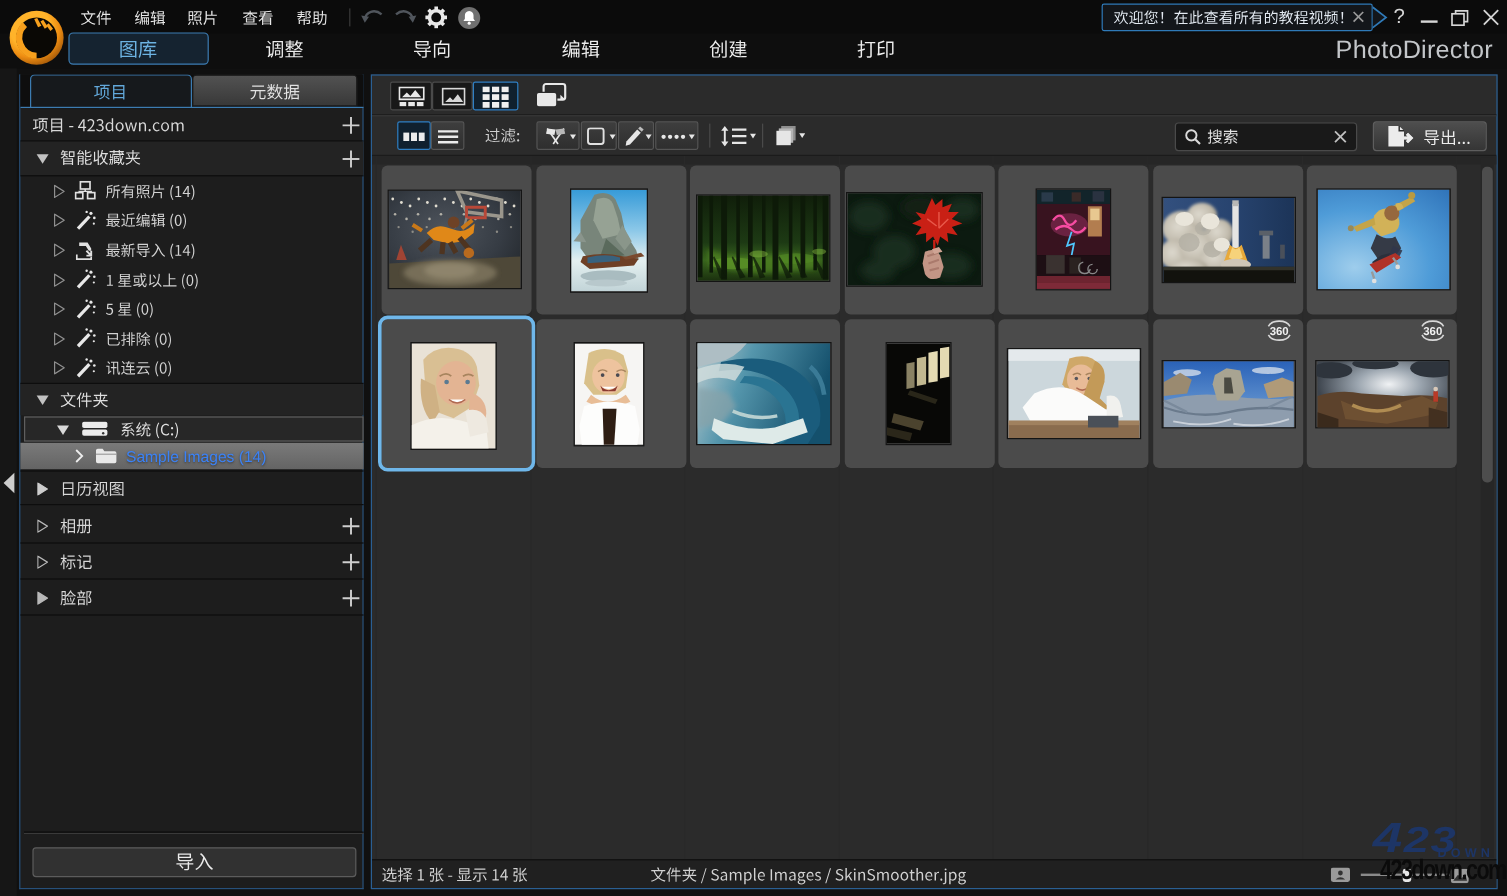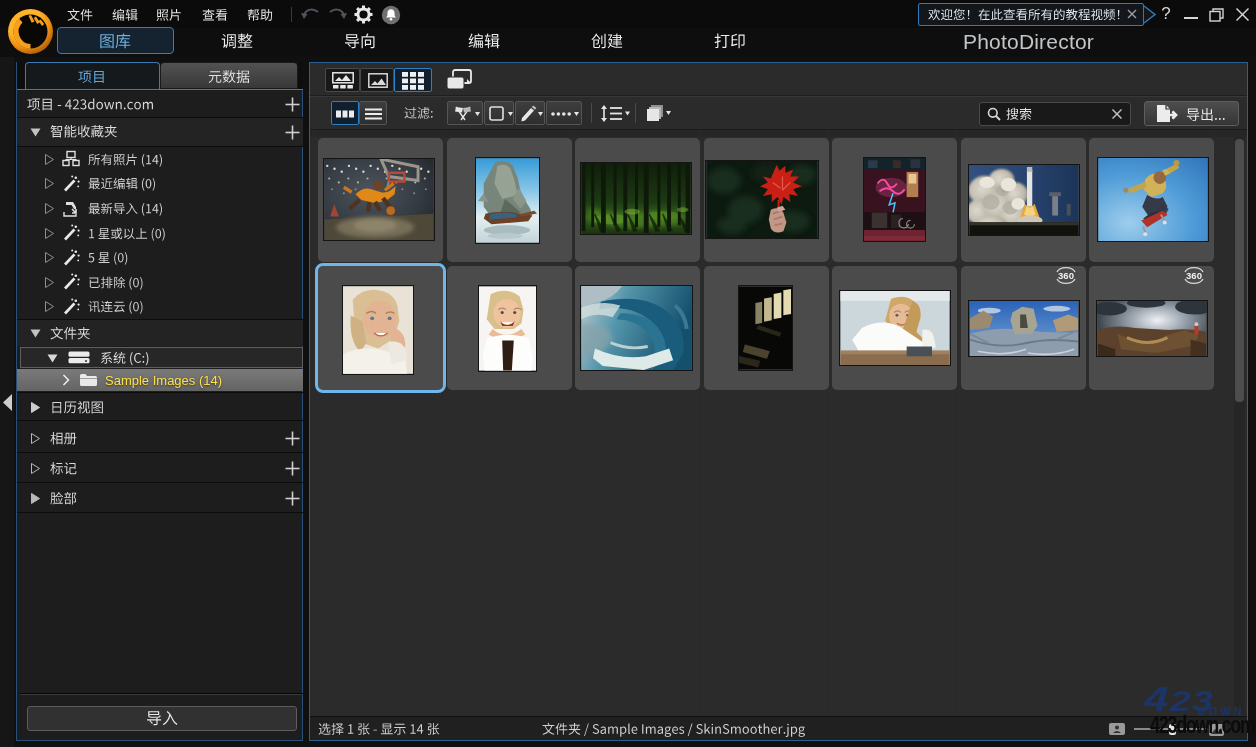--- a/index.html
+++ b/index.html
@@ -119,21 +119,21 @@
     </svg>
 <svg style="position:absolute;left:468.0px;top:30.1px;overflow:visible" width="34" height="22">
       <path d="M0.6 16.1 0.9 17.2C2.2 16.7 3.9 16 5.5 15.3L5.3 14.4C3.6 15 1.8 15.7 0.6 16.1ZM1 10.2C1.2 10.1 1.6 10 3.3 9.8C2.7 10.8 2.1 11.6 1.9 11.9C1.4 12.5 1.1 12.9 0.7 13C0.8 13.3 1 13.8 1.1 14C1.4 13.9 1.9 13.7 5.4 12.9C5.4 12.6 5.3 12.2 5.3 11.9L2.7 12.4C3.8 11 4.9 9.2 5.8 7.4L4.8 6.8C4.6 7.5 4.2 8.1 3.9 8.7L2.1 8.9C3 7.5 3.9 5.7 4.6 3.9L3.4 3.5C2.9 5.5 1.8 7.6 1.5 8.1C1.1 8.6 0.9 9 0.6 9.1C0.7 9.4 0.9 10 1 10.2ZM10 11.4V13.7H8.7V11.4ZM10.8 11.4H11.9V13.7H10.8ZM7.7 10.4V18.1H8.7V14.7H10V17.7H10.8V14.7H11.9V17.7H12.8V14.7H13.9V17.1C13.9 17.2 13.9 17.2 13.8 17.2C13.7 17.2 13.4 17.2 13 17.2C13.2 17.5 13.3 17.9 13.3 18.1C13.9 18.1 14.2 18.1 14.5 18C14.8 17.8 14.9 17.5 14.9 17.1V10.4L13.9 10.4ZM12.8 11.4H13.9V13.7H12.8ZM9.7 3.7C9.9 4.2 10.2 4.8 10.4 5.2H6.6V8.7C6.6 11.2 6.5 14.7 5 17.3C5.3 17.4 5.8 17.8 6 18C7.4 15.4 7.7 11.6 7.7 9H14.7V5.2H11.7C11.5 4.7 11.2 4 10.8 3.4ZM7.7 6.3H13.6V8H7.7Z M24.8 4.9H29.1V6.6H24.8ZM23.7 4V7.5H30.3V4ZM17.3 11.6C17.4 11.5 17.9 11.4 18.4 11.4H19.9V13.7L16.6 14.3L16.9 15.5L19.9 14.8V18.2H21V14.6L22.8 14.3L22.8 13.2L21 13.5V11.4H22.5V10.3H21V7.9H19.9V10.3H18.4C18.8 9.2 19.3 7.9 19.6 6.6H22.6V5.4H20C20.1 4.9 20.2 4.3 20.3 3.8L19.1 3.5C19.1 4.1 18.9 4.8 18.8 5.4H16.8V6.6H18.5C18.2 7.8 17.8 8.9 17.7 9.3C17.4 10 17.2 10.5 16.9 10.6C17.1 10.9 17.2 11.4 17.3 11.6ZM29 9.4V10.8H25V9.4ZM22.4 15.7 22.6 16.8 29 16.3V18.2H30.2V16.2L31.3 16.1L31.4 15.1L30.2 15.2V9.4H31.2V8.4H22.8V9.4H23.9V15.6ZM29 11.7V13.1H25V11.7ZM29 14V15.3L25 15.6V14Z" fill="#ededed"></path>
     </svg>
 <svg style="position:absolute;left:591.0px;top:30.1px;overflow:visible" width="34" height="22">
       <path d="M13.4 3.8V16.6C13.4 16.9 13.3 17 13 17.1C12.7 17.1 11.7 17.1 10.5 17C10.7 17.4 10.9 17.9 11 18.2C12.5 18.2 13.3 18.2 13.9 18C14.4 17.8 14.6 17.4 14.6 16.6V3.8ZM10.3 5.4V14.3H11.4V5.4ZM2.3 9.4V16.2C2.3 17.7 2.8 18 4.3 18C4.6 18 6.9 18 7.3 18C8.7 18 9.1 17.4 9.2 15.2C8.9 15.1 8.4 14.9 8.1 14.7C8.1 16.6 8 17 7.2 17C6.7 17 4.8 17 4.4 17C3.6 17 3.5 16.8 3.5 16.2V10.4H6.9C6.8 12.4 6.6 13.2 6.4 13.4C6.3 13.5 6.2 13.6 6 13.6C5.8 13.6 5.2 13.5 4.6 13.5C4.8 13.8 4.9 14.2 4.9 14.5C5.6 14.6 6.2 14.5 6.5 14.5C6.9 14.5 7.2 14.4 7.4 14.1C7.8 13.7 8 12.6 8.1 9.9C8.1 9.7 8.1 9.4 8.1 9.4ZM5 3.6C4.2 5.6 2.5 7.8 0.4 9.3C0.7 9.5 1.1 9.9 1.3 10.1C2.9 8.9 4.3 7.3 5.3 5.6C6.5 6.9 7.9 8.6 8.6 9.6L9.5 8.8C8.8 7.7 7.1 5.9 5.8 4.6L6.1 3.9Z M22.3 4.9V5.8H25.3V7H21.3V8H25.3V9.2H22.2V10.2H25.3V11.4H22.1V12.4H25.3V13.6H21.4V14.6H25.3V16.2H26.4V14.6H31V13.6H26.4V12.4H30.4V11.4H26.4V10.2H30V8H31.1V7H30V4.9H26.4V3.5H25.3V4.9ZM26.4 8H28.9V9.2H26.4ZM26.4 7V5.8H28.9V7ZM17.6 10.7C17.6 10.5 17.9 10.3 18.2 10.2H20.1C19.9 11.6 19.6 12.8 19.2 13.9C18.8 13.2 18.4 12.4 18.1 11.5L17.2 11.8C17.6 13.1 18.1 14.1 18.7 14.9C18.1 16 17.4 16.8 16.6 17.4C16.8 17.6 17.3 18 17.5 18.2C18.2 17.6 18.9 16.8 19.5 15.8C21.2 17.4 23.5 17.8 26.4 17.8H30.9C31 17.5 31.2 17 31.4 16.7C30.6 16.8 27.1 16.8 26.5 16.8C23.8 16.8 21.6 16.4 20 14.8C20.6 13.4 21.1 11.5 21.3 9.2L20.7 9.1L20.4 9.1H19.1C19.9 7.9 20.7 6.4 21.4 4.8L20.6 4.3L20.3 4.5H17V5.6H19.8C19.2 7 18.4 8.3 18.1 8.7C17.7 9.2 17.3 9.6 17.1 9.7C17.2 9.9 17.5 10.4 17.6 10.7Z" fill="#ededed"></path>
     </svg>
 <svg style="position:absolute;left:714.0px;top:30.1px;overflow:visible" width="34" height="22">
       <path d="M3.2 3.5V6.8H0.8V7.9H3.2V11.3C2.2 11.6 1.3 11.8 0.6 12L1 13.2L3.2 12.5V16.6C3.2 16.9 3.1 16.9 2.9 16.9C2.7 17 2 17 1.2 16.9C1.4 17.3 1.5 17.8 1.6 18.1C2.7 18.1 3.4 18 3.8 17.9C4.2 17.7 4.4 17.3 4.4 16.7V12.2L6.8 11.5L6.6 10.3L4.4 11V7.9H6.6V6.8H4.4V3.5ZM6.7 4.9V6.1H11.2V16.5C11.2 16.8 11.1 16.9 10.8 16.9C10.5 16.9 9.3 16.9 8.1 16.8C8.3 17.2 8.5 17.8 8.6 18.1C10.1 18.1 11.2 18.1 11.7 17.9C12.3 17.7 12.5 17.3 12.5 16.5V6.1H15.4V4.9Z M17.5 16.4C17.9 16.1 18.5 15.9 23.3 14.7C23.3 14.4 23.2 13.9 23.2 13.6L18.9 14.6V10.3H23.3V9.2H18.9V6.2C20.4 5.8 22 5.3 23.3 4.8L22.3 3.8C21.2 4.4 19.3 5 17.6 5.4V14C17.6 14.7 17.2 15 17 15.1C17.2 15.4 17.4 16 17.5 16.4ZM24.5 4.6V18.2H25.7V5.8H29.4V14.2C29.4 14.4 29.3 14.5 29.1 14.5C28.8 14.5 28 14.5 27 14.5C27.2 14.8 27.4 15.4 27.4 15.8C28.6 15.8 29.5 15.7 30 15.5C30.5 15.3 30.6 14.9 30.6 14.2V4.6Z" fill="#ededed"></path>
     </svg>
-<div style="position:absolute;left:963px;top:28px;width:285px;height:28px;color:#c3c6c9;font-size:21px;text-align:left;letter-spacing:0.2px;line-height:27px;padding-right:4px">PhotoDirector</div>
+<div style="position:absolute;left:963px;top:28px;width:285px;height:28px;color:#c3c6c9;font-size:21px;text-align:right;letter-spacing:0.2px;line-height:27px;padding-right:4px">PhotoDirector</div>
 <div style="position:absolute;left:0;top:57px;width:14px;height:690px;background:#161616"></div>
 <svg class="abs" style="left:2px;top:393px" width="11" height="19" viewBox="0 0 11 19">
 <path d="M10 1 L1 9.5 L10 18 Z" fill="#cdcdcd"></path>
     </svg>
 <div style="position:absolute;left:16px;top:62px;width:287px;height:679px;background:#1d1d1d;border:1px solid #27507a;border-top:none"></div>
 <div style="position:absolute;left:17px;top:62px;width:286px;height:28px;background:#0e0e0e"></div>
 <div style="position:absolute;left:160px;top:62px;width:138px;height:27px;background:linear-gradient(#525252,#383838);border:1px solid #1a1a1a;border-radius:4px 4px 0 0"></div>
 <svg style="position:absolute;left:208.0px;top:66.5px;overflow:visible" width="44" height="20">
       <path d="M2.1 4.2V5.2H12V4.2ZM0.8 8.1V9.1H4.4C4.2 11.7 3.7 14 0.7 15.1C0.9 15.3 1.2 15.7 1.3 15.9C4.6 14.6 5.3 12.1 5.5 9.1H8.2V14.1C8.2 15.4 8.5 15.7 9.8 15.7C10 15.7 11.5 15.7 11.8 15.7C13 15.7 13.3 15.1 13.4 12.6C13.1 12.6 12.7 12.4 12.4 12.2C12.4 14.3 12.3 14.7 11.7 14.7C11.4 14.7 10.1 14.7 9.9 14.7C9.3 14.7 9.2 14.6 9.2 14.1V9.1H13.2V8.1Z M20.2 3.3C19.9 3.9 19.5 4.7 19.2 5.2L19.8 5.5C20.2 5.1 20.7 4.4 21.1 3.7ZM15.2 3.7C15.6 4.3 16 5.1 16.1 5.6L16.9 5.2C16.8 4.7 16.4 4 16 3.4ZM19.7 11.2C19.4 11.9 19 12.5 18.4 13.1C17.9 12.8 17.4 12.5 16.8 12.3C17 12 17.3 11.6 17.5 11.2ZM15.5 12.7C16.2 13 17 13.3 17.7 13.7C16.8 14.3 15.7 14.8 14.6 15C14.8 15.2 15 15.6 15.1 15.8C16.4 15.5 17.6 15 18.6 14.1C19 14.4 19.4 14.7 19.8 14.9L20.4 14.2C20.1 14 19.7 13.8 19.2 13.5C20 12.7 20.6 11.7 20.9 10.5L20.4 10.3L20.2 10.3H17.9L18.2 9.6L17.3 9.4C17.2 9.7 17 10 16.9 10.3H15V11.2H16.4C16.2 11.8 15.8 12.3 15.5 12.7ZM17.6 3.1V5.7H14.7V6.6H17.3C16.6 7.5 15.5 8.3 14.5 8.8C14.8 8.9 15 9.3 15.1 9.5C16 9.1 16.9 8.3 17.6 7.5V9.2H18.6V7.3C19.2 7.8 20.1 8.4 20.5 8.8L21 8C20.7 7.8 19.5 7 18.8 6.6H21.4V5.7H18.6V3.1ZM22.8 3.2C22.5 5.7 21.8 8 20.7 9.5C21 9.6 21.4 10 21.5 10.1C21.9 9.6 22.2 9 22.5 8.3C22.8 9.7 23.2 10.9 23.7 12.1C22.9 13.4 21.8 14.4 20.3 15.1C20.5 15.4 20.8 15.8 20.9 16C22.3 15.2 23.4 14.3 24.2 13C24.9 14.2 25.8 15.2 26.9 15.8C27.1 15.6 27.4 15.2 27.6 15C26.4 14.4 25.5 13.4 24.8 12.1C25.5 10.6 26 8.9 26.3 6.8H27.3V5.8H23.3C23.5 5 23.6 4.2 23.8 3.3ZM25.3 6.8C25.1 8.4 24.8 9.8 24.3 11C23.7 9.7 23.3 8.3 23.1 6.8Z M34.8 11.5V16H35.7V15.4H40V15.9H41V11.5H38.3V9.8H41.4V8.9H38.3V7.3H40.9V3.7H33.5V7.9C33.5 10.1 33.4 13.2 31.9 15.4C32.2 15.5 32.6 15.8 32.8 15.9C34 14.2 34.4 11.9 34.5 9.8H37.3V11.5ZM34.6 4.6H39.9V6.4H34.6ZM34.6 7.3H37.3V8.9H34.5L34.6 7.9ZM35.7 14.5V12.4H40V14.5ZM30.3 3.1V5.9H28.6V6.9H30.3V10C29.6 10.2 28.9 10.4 28.4 10.5L28.7 11.6L30.3 11V14.6C30.3 14.8 30.3 14.9 30.1 14.9C29.9 14.9 29.4 14.9 28.8 14.9C28.9 15.2 29.1 15.6 29.1 15.9C30 15.9 30.5 15.8 30.8 15.7C31.2 15.5 31.3 15.2 31.3 14.6V10.7L32.9 10.2L32.8 9.2L31.3 9.7V6.9H32.9V5.9H31.3V3.1Z" fill="#e2e2e2"></path>
     </svg>
@@ -288,21 +288,21 @@
       <path d="M3.7 10.9C3 11.8 1.9 12.8 0.9 13.4C1.2 13.5 1.6 13.9 1.8 14C2.8 13.3 3.9 12.3 4.7 11.2ZM8.3 11.3C9.3 12.1 10.7 13.3 11.3 14.1L12.2 13.5C11.5 12.7 10.1 11.6 9 10.8ZM8.6 8C9 8.3 9.3 8.7 9.7 9.1L4 9.4C5.9 8.5 7.9 7.3 9.8 5.8L9.1 5.2C8.4 5.7 7.7 6.2 7 6.7L3.8 6.9C4.8 6.2 5.7 5.4 6.6 4.5C8.3 4.3 9.9 4.1 11.1 3.8L10.4 3C8.3 3.5 4.5 3.8 1.4 4C1.5 4.2 1.6 4.6 1.6 4.8C2.8 4.8 4 4.7 5.2 4.6C4.4 5.5 3.4 6.3 3.1 6.5C2.7 6.8 2.4 7 2.1 7C2.2 7.3 2.4 7.7 2.4 7.9C2.7 7.8 3.1 7.7 5.7 7.6C4.6 8.3 3.6 8.8 3.2 9C2.4 9.4 1.8 9.6 1.4 9.7C1.5 9.9 1.6 10.4 1.7 10.6C2 10.5 2.5 10.4 6.1 10.1V13.5C6.1 13.7 6.1 13.7 5.9 13.7C5.7 13.7 4.9 13.7 4.2 13.7C4.3 14 4.5 14.4 4.5 14.7C5.5 14.7 6.1 14.7 6.6 14.5C7 14.4 7.1 14.1 7.1 13.5V10L10.3 9.8C10.7 10.2 11 10.6 11.3 11L12 10.5C11.5 9.7 10.4 8.5 9.4 7.6Z M22.1 9.2V13.3C22.1 14.3 22.3 14.6 23.2 14.6C23.4 14.6 24.2 14.6 24.3 14.6C25.2 14.6 25.4 14.1 25.5 12.3C25.2 12.2 24.8 12.1 24.6 11.9C24.6 13.5 24.5 13.7 24.2 13.7C24.1 13.7 23.5 13.7 23.4 13.7C23.1 13.7 23 13.7 23 13.3V9.2ZM19.6 9.2C19.6 11.8 19.3 13.2 17.1 14C17.3 14.2 17.6 14.5 17.7 14.8C20.1 13.8 20.5 12.1 20.6 9.2ZM13.5 13.1 13.8 14.1C14.9 13.7 16.5 13.2 17.9 12.7L17.8 11.9C16.2 12.3 14.6 12.8 13.5 13.1ZM20.7 3.1C21 3.6 21.3 4.3 21.4 4.7H18.3V5.6H20.6C20 6.4 19.1 7.6 18.9 7.9C18.6 8.2 18.3 8.2 18 8.3C18.1 8.5 18.3 9 18.4 9.3C18.7 9.1 19.3 9 24 8.6C24.2 8.9 24.4 9.3 24.5 9.5L25.3 9.1C24.9 8.3 24.1 7.1 23.4 6.2L22.6 6.6C22.9 7 23.2 7.4 23.5 7.8L19.9 8.1C20.5 7.4 21.2 6.4 21.8 5.6H25.3V4.7H21.6L22.4 4.5C22.3 4.1 21.9 3.4 21.6 2.8ZM13.8 8.3C14 8.2 14.3 8.1 15.8 7.9C15.3 8.7 14.8 9.4 14.5 9.6C14.1 10.1 13.8 10.4 13.5 10.5C13.7 10.7 13.8 11.2 13.9 11.4C14.1 11.2 14.6 11.1 17.8 10.4C17.8 10.2 17.8 9.8 17.8 9.5L15.3 10C16.3 8.9 17.3 7.5 18.1 6.1L17.2 5.6C17 6 16.7 6.5 16.4 7L14.8 7.2C15.6 6 16.4 4.6 17 3.3L16 2.8C15.5 4.4 14.5 6.1 14.2 6.5C13.9 6.9 13.7 7.2 13.4 7.3C13.6 7.6 13.7 8.1 13.8 8.3Z M32 16.3 32.7 16C31.6 14.2 31.1 11.9 31.1 9.7C31.1 7.5 31.6 5.3 32.7 3.5L32 3.1C30.8 5.1 30.1 7.2 30.1 9.7C30.1 12.3 30.8 14.4 32 16.3Z M38.2 13.9C39.4 13.9 40.4 13.5 41.1 12.6L40.5 11.8C39.9 12.5 39.2 12.9 38.3 12.9C36.4 12.9 35.3 11.4 35.3 9C35.3 6.6 36.5 5.1 38.3 5.1C39.1 5.1 39.7 5.5 40.2 6L40.9 5.3C40.4 4.6 39.4 4.1 38.3 4.1C35.9 4.1 34.1 5.9 34.1 9C34.1 12.1 35.8 13.9 38.2 13.9Z M43.4 8.7C43.9 8.7 44.3 8.3 44.3 7.8C44.3 7.3 43.9 6.9 43.4 6.9C42.9 6.9 42.5 7.3 42.5 7.8C42.5 8.3 42.9 8.7 43.4 8.7ZM43.4 13.9C43.9 13.9 44.3 13.6 44.3 13.1C44.3 12.5 43.9 12.1 43.4 12.1C42.9 12.1 42.5 12.5 42.5 13.1C42.5 13.6 42.9 13.9 43.4 13.9Z M46.5 16.3C47.7 14.4 48.4 12.3 48.4 9.7C48.4 7.2 47.7 5.1 46.5 3.1L45.8 3.5C46.9 5.3 47.4 7.5 47.4 9.7C47.4 11.9 46.9 14.2 45.8 16Z" fill="#e0e0e0"></path>
     </svg>
 <div style="position:absolute;left:17px;top:369px;width:286px;height:22px;background:linear-gradient(#7a7a7a,#646464)"></div>
 <svg class="abs" style="left:62px;top:374px" width="8" height="12" viewBox="0 0 8 12">
 <path d="M1.5 1 L6.5 6 L1.5 11" fill="none" stroke="#ededed" stroke-width="1.5"></path>
     </svg>
 <svg class="abs" style="left:79px;top:372px" width="19" height="15" viewBox="0 0 19 15">
 <path d="M1 3.5 q0-1.5 1.5-1.5 h4 l1.5 2 h8.5 q1.5 0 1.5 1.5 v7 q0 1.5 -1.5 1.5 h-14 q-1.5 0 -1.5-1.5 Z" fill="#e9e9e9"></path>
 <path d="M1 6.5 h17" stroke="#8a8a8a" stroke-width="0.8"></path>
     </svg>
-<div style="position:absolute;left:105px;top:372px;width:190px;height:18px;color:#fde047;font-size:13px;line-height:18px;text-shadow:0 1px 2px rgba(0,0,0,.5)">Sample Images (14)</div>
+<div style="position:absolute;left:105px;top:372px;width:190px;height:18px;color:#3b82f6;font-size:13px;line-height:18px;text-shadow:0 1px 2px rgba(0,0,0,.5)">Sample Images (14)</div>
 <div style="position:absolute;left:17px;top:392px;width:286px;height:1px;background:#0d0d0d"></div>
 <svg class="abs" style="left:31px;top:402.20000000000005px" width="9" height="11" viewBox="0 0 9 11">
       <path d="M0.5 0.5 v10 L8.5 5.5 Z" fill="#cdcdcd" stroke="#cdcdcd" stroke-width="1"></path>
     </svg>
 <svg style="position:absolute;left:50.0px;top:398.0px;overflow:visible" width="56" height="19">
       <path d="M3.4 9.6H10.2V13.4H3.4ZM3.4 8.6V4.9H10.2V8.6ZM2.4 3.9V15.2H3.4V14.4H10.2V15.2H11.2V3.9Z M15.1 3.6V7.9C15.1 10 15 12.8 14 14.8C14.2 14.9 14.7 15.2 14.9 15.3C15.9 13.2 16.1 10.1 16.1 7.9V4.6H26.3V3.6ZM20.2 5.3C20.2 6.1 20.1 6.8 20.1 7.5H16.9V8.5H20C19.8 11.2 19 13.3 16.4 14.6C16.6 14.8 16.9 15.1 17 15.3C19.9 13.9 20.7 11.5 21 8.5H24.5C24.4 12.2 24.1 13.7 23.7 14C23.6 14.2 23.4 14.2 23.2 14.2C22.9 14.2 22 14.2 21.2 14.1C21.4 14.4 21.5 14.8 21.5 15.1C22.3 15.2 23.1 15.2 23.6 15.2C24.1 15.1 24.3 15 24.6 14.7C25.1 14.1 25.4 12.5 25.6 8C25.6 7.9 25.6 7.5 25.6 7.5H21.1C21.2 6.8 21.2 6.1 21.2 5.3Z M33.1 3.6V10.8H34.1V4.5H38.2V10.8H39.2V3.6ZM29.1 3.5C29.6 4 30.1 4.7 30.3 5.2L31.2 4.7C30.9 4.2 30.4 3.5 29.8 3ZM35.6 5.5V8.2C35.6 10.3 35.2 12.9 31.8 14.6C32 14.8 32.3 15.2 32.4 15.4C34.5 14.3 35.5 12.9 36.1 11.4V14C36.1 14.9 36.4 15.2 37.3 15.2H38.6C39.7 15.2 39.9 14.6 40 12.5C39.8 12.4 39.4 12.3 39.2 12.1C39.1 14.1 39.1 14.4 38.6 14.4H37.5C37.1 14.4 37 14.3 37 13.9V10.6H36.3C36.5 9.8 36.6 9 36.6 8.2V5.5ZM27.9 5.3V6.2H31.1C30.3 7.9 28.9 9.6 27.5 10.6C27.7 10.8 27.9 11.3 28 11.6C28.5 11.2 29.1 10.7 29.6 10.1V15.4H30.5V9.6C31 10.2 31.6 10.9 31.8 11.4L32.5 10.5C32.2 10.2 31.3 9.2 30.8 8.6C31.4 7.7 32 6.7 32.4 5.6L31.8 5.3L31.6 5.3Z M45.6 10.5C46.6 10.8 48 11.2 48.8 11.6L49.2 10.9C48.4 10.6 47.1 10.1 46 9.9ZM44.2 12.3C46.1 12.5 48.4 13 49.7 13.5L50.2 12.7C48.8 12.3 46.5 11.8 44.7 11.6ZM41.6 3.6V15.4H42.6V14.8H51.9V15.4H52.9V3.6ZM42.6 13.9V4.5H51.9V13.9ZM46.1 4.8C45.4 5.9 44.3 6.9 43.1 7.6C43.3 7.7 43.7 8 43.8 8.2C44.2 7.9 44.6 7.6 45 7.2C45.5 7.7 46 8.1 46.5 8.5C45.3 9 44.1 9.4 42.8 9.6C43 9.8 43.2 10.2 43.3 10.5C44.7 10.2 46.1 9.7 47.4 9C48.5 9.6 49.8 10 51 10.3C51.2 10.1 51.4 9.7 51.6 9.5C50.4 9.3 49.2 9 48.2 8.5C49.2 7.8 50 7 50.6 6.1L50 5.8L49.9 5.8H46.4C46.6 5.6 46.8 5.3 46.9 5ZM45.6 6.7 45.7 6.6H49.2C48.7 7.1 48.1 7.6 47.3 8C46.6 7.6 46 7.2 45.6 6.7Z" fill="#d8d8d8"></path>
     </svg>
 <div style="position:absolute;left:17px;top:420px;width:286px;height:1px;background:#0d0d0d"></div>
 <svg class="abs" style="left:31px;top:433.20000000000005px" width="9" height="11" viewBox="0 0 9 11">
       <path d="M0.5 0.5 v10 L8.5 5.5 Z" fill="none" stroke="#b8b8b8" stroke-width="1"></path>

